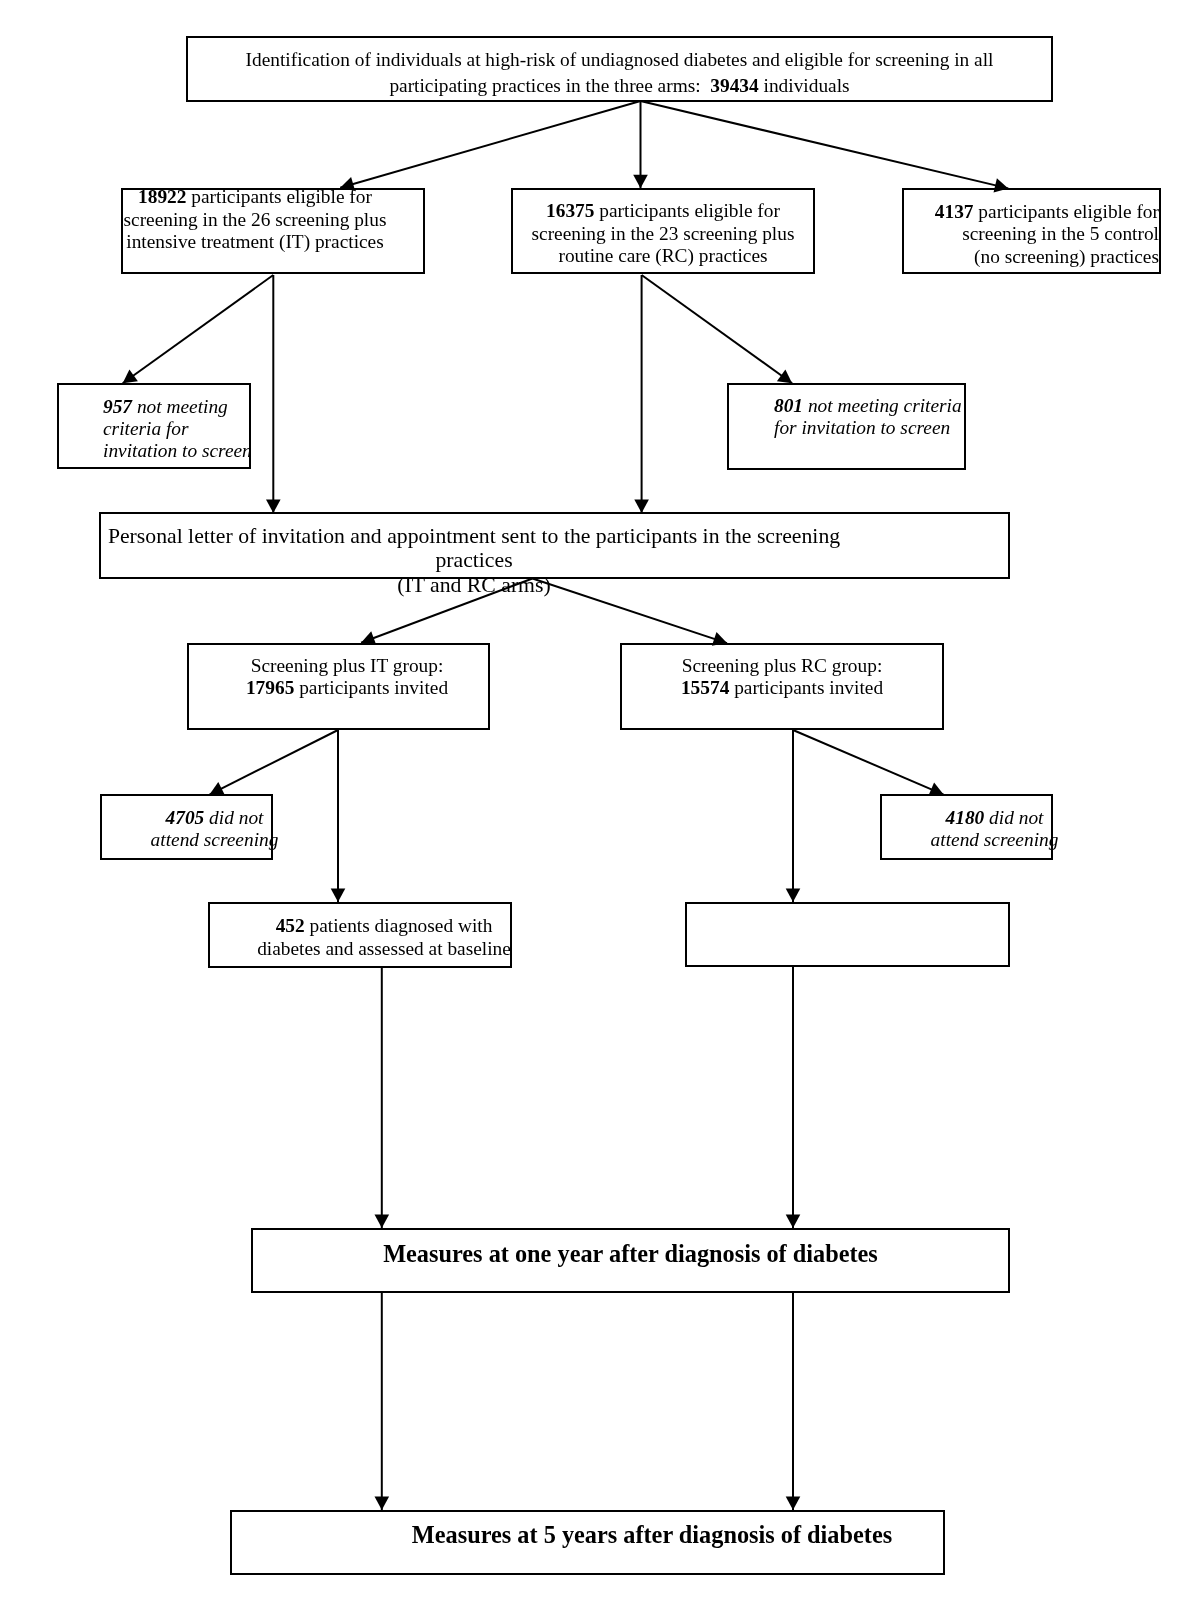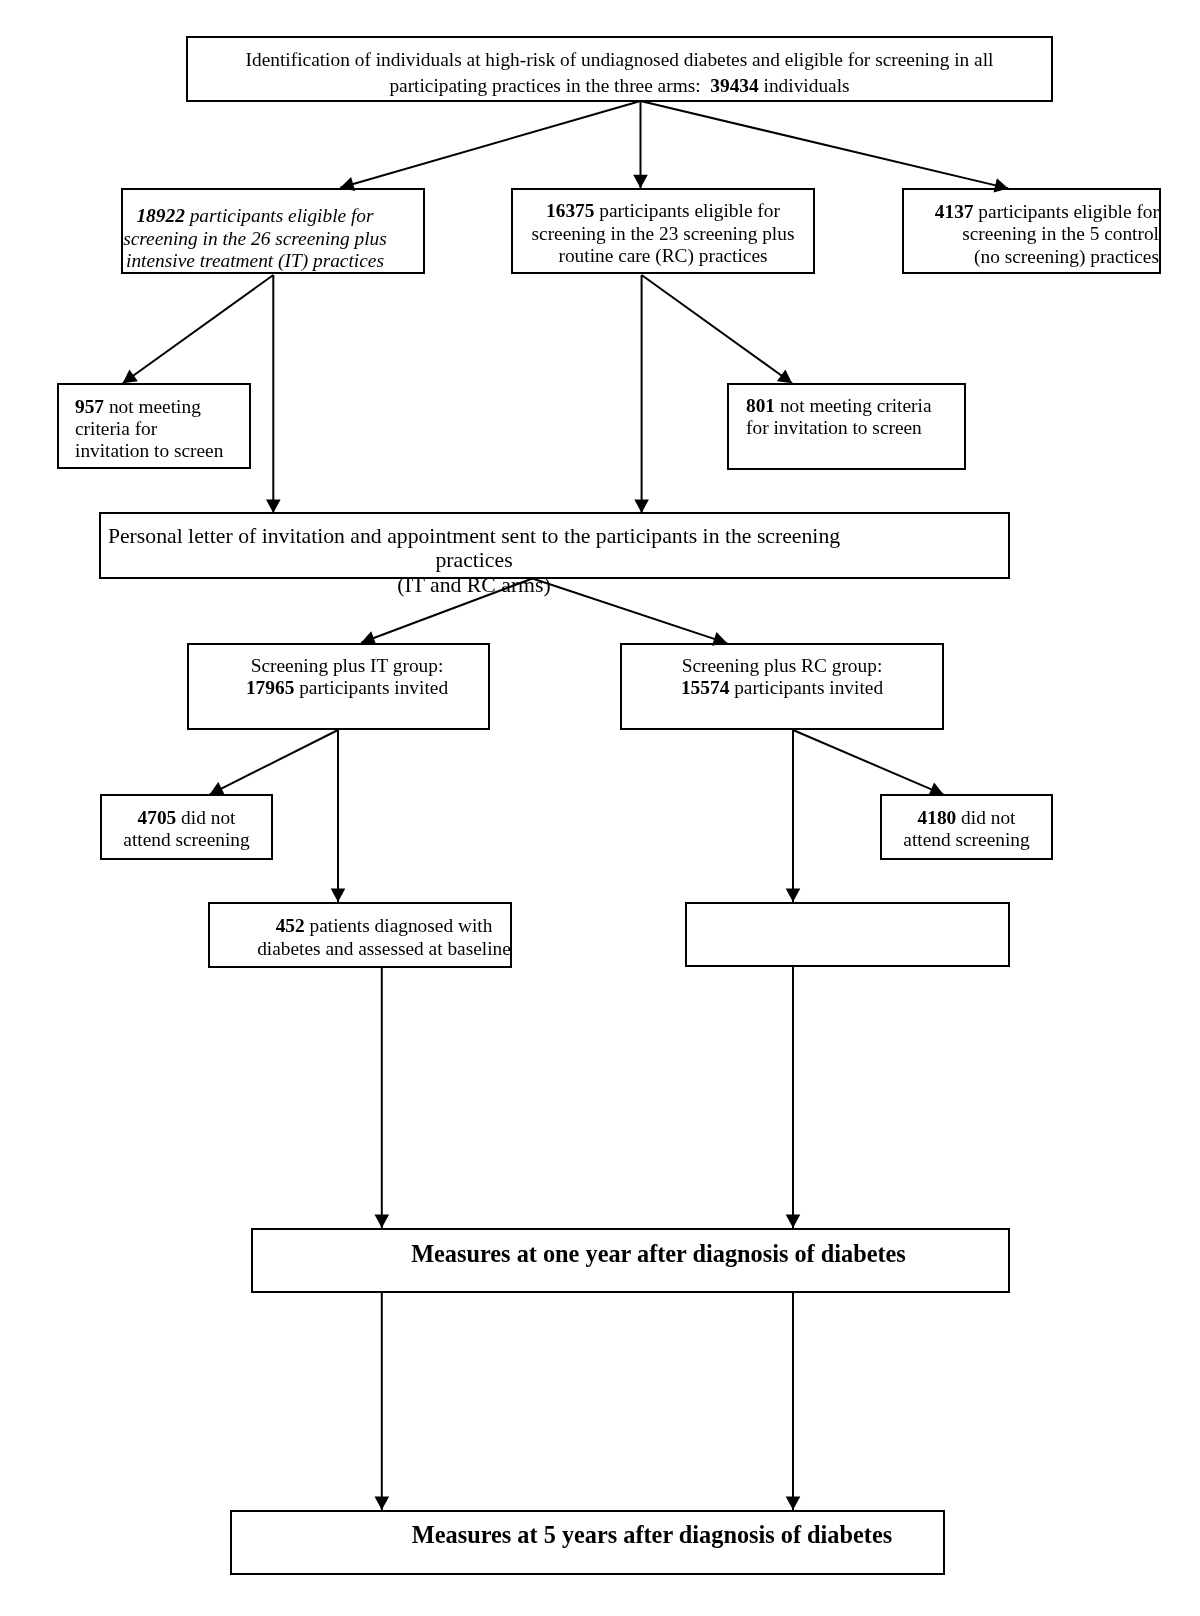--- a/index.html
+++ b/index.html
@@ -7,21 +7,21 @@
   body{width:1200px;height:1616px;overflow:hidden;
        font-family:"Liberation Serif", serif;color:#000;
        -webkit-font-smoothing:antialiased;-moz-osx-font-smoothing:grayscale;}
   #stage{position:relative;width:1200px;height:1616px;background:#fff;}
   svg.edges{position:absolute;left:0;top:0;width:1200px;height:1616px;}
   .node{position:absolute;box-sizing:border-box;border:2px solid #000;
         background:transparent;z-index:2;}
   .tx{position:absolute;z-index:3;text-align:center;font-size:19.36px;
       line-height:22.4px;white-space:pre-line;}
   .tx.lft{text-align:left;}
-  .tx.it{}
+  .tx.it{font-style:italic;margin-left:28px;}
   .tx b{font-weight:bold;}
   .tx.hd{font-size:24.3px;font-weight:bold;line-height:28px;}
 </style>
 </head>
 <body>
 
 <div id="stage">
 
   <svg class="edges" viewBox="0 0 1200 1616" width="1200" height="1616">
     <g stroke="#000" stroke-width="2" fill="none" stroke-linecap="butt" shape-rendering="geometricPrecision">
@@ -76,21 +76,21 @@
   <div class="node" style="left:100px;top:794px;width:173px;height:66px;"></div>
   <div class="node" style="left:880px;top:794px;width:173px;height:66px;"></div>
   <div class="node" style="left:208px;top:902px;width:304px;height:66px;"></div>
   <div class="node" style="left:685px;top:902px;width:325px;height:65px;"></div>
   <div class="node" style="left:251px;top:1228px;width:759px;height:65px;"></div>
   <div class="node" style="left:230px;top:1510px;width:715px;height:65px;"></div>
 
   <div class="tx" style="left:188px;top:47.20px;width:863px;line-height:25.4px;"><span>Identification of individuals at high-risk of undiagnosed diabetes and eligible for screening in all
 </span><span>participating practices in the three arms:&nbsp; </span><b>39434</b><span> individuals</span></div>
 
-  <div class="tx" style="left:123px;top:205px;width:264px;line-height:22.5px;font-style:italic;"><b>18922</b><span> participants eligible for
+  <div class="tx" style="left:123px;top:186px;width:264px;line-height:22.5px;"><b>18922</b><span> participants eligible for
 screening in the 26 screening plus
 intensive treatment (IT) practices</span></div>
 
   <div class="tx" style="left:513px;top:200.20px;width:300px;line-height:22.6px;"><b>16375</b><span> participants eligible for
 screening in the 23 screening plus
 routine care (RC) practices</span></div>
 
   <div class="tx" style="left:904px;top:201.10px;width:255px;line-height:22.3px;text-align:right;"><b>4137</b><span> participants eligible for
 screening in the 5 control
 (no screening) practices</span></div>
@@ -114,17 +114,17 @@
   <div class="tx it" style="left:102px;top:806.50px;width:169px;line-height:22.6px;"><b>4705</b><span> did not
 attend screening</span></div>
 
   <div class="tx it" style="left:882px;top:806.50px;width:169px;line-height:22.6px;"><b>4180</b><span> did not
 attend screening</span></div>
 
   <div class="tx" style="left:210px;top:914.20px;width:348px;line-height:23.0px;"><b>452</b><span> patients diagnosed with
 diabetes and assessed at baseline</span></div>
 
 
-  <div class="tx hd" style="left:253px;top:1240.3px;width:755px;margin-left:28px;">Measures at one year after diagnosis of diabetes</div>
+  <div class="tx hd" style="left:253px;top:1240.3px;width:755px;">Measures at one year after diagnosis of diabetes</div>
 
   <div class="tx hd" style="left:232px;top:1520.5px;width:840px;">Measures at 5 years after diagnosis of diabetes</div>
 
 </div>
 
 </body></html>

